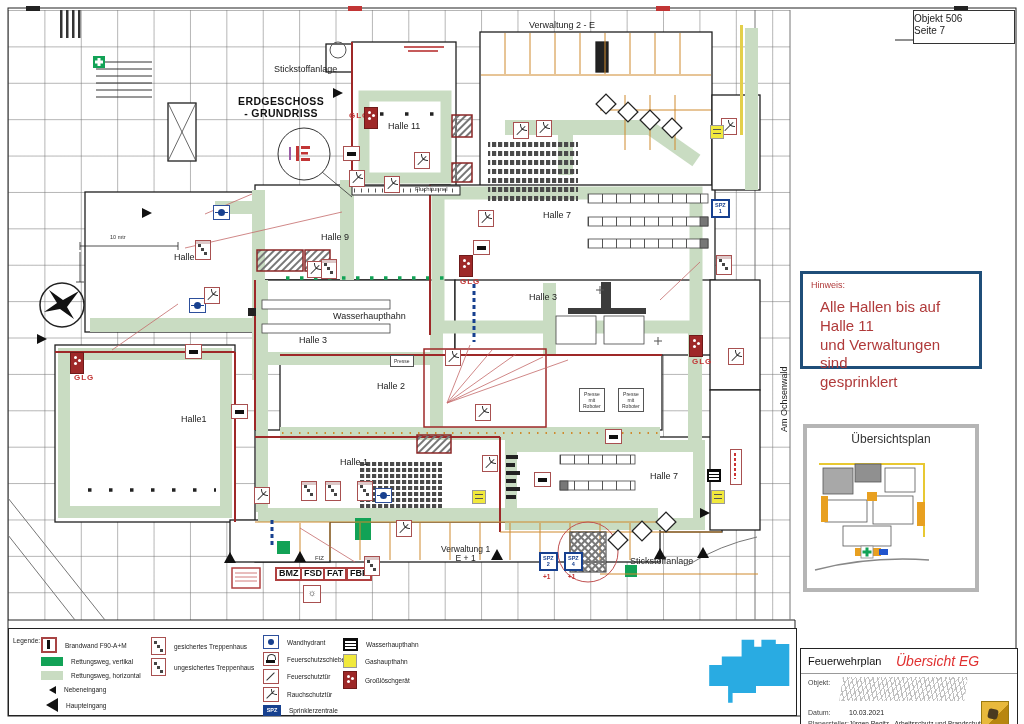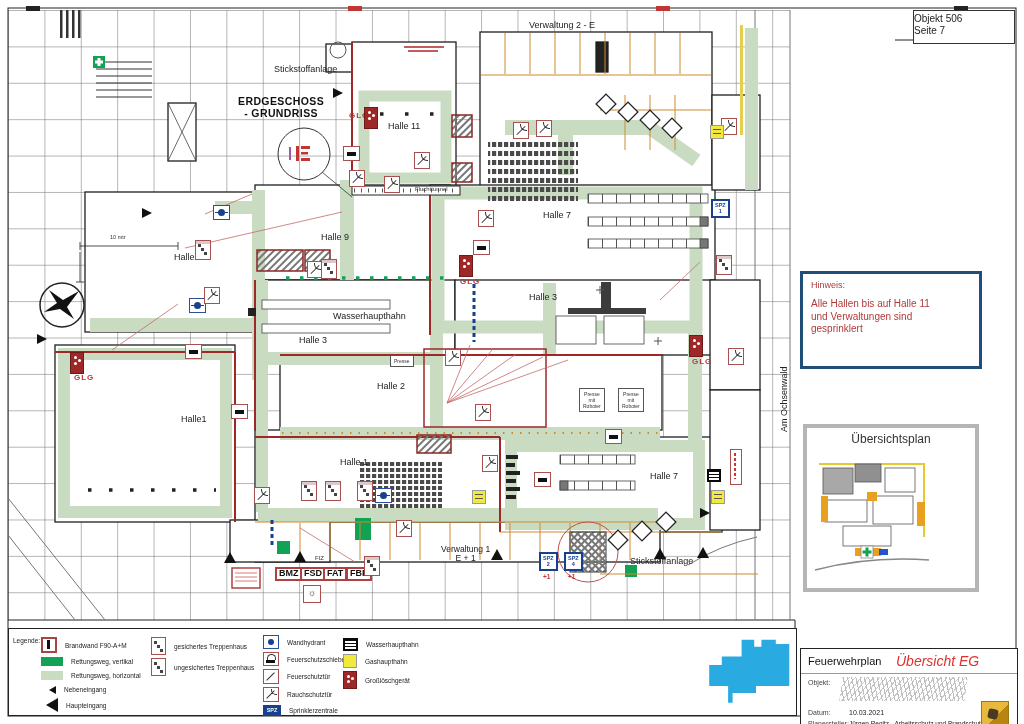--- a/index.html
+++ b/index.html
@@ -50,21 +50,21 @@
   .icon-water::before{content:'';position:absolute;left:2px;top:3px;width:10px;height:1.5px;background:#fff;box-shadow:0 3px 0 #fff,0 6px 0 #fff;}
   .icon-redvert{width:10px;height:34px;border:1.5px solid #a85050;background:#fff;}
   .icon-redvert::before{content:'';position:absolute;left:3px;top:3px;width:2px;height:26px;background:repeating-linear-gradient(#c33 0 3px,transparent 3px 5px);}
   .icon-lamp{width:16px;height:16px;border:1.5px solid #a85050;background:#fff;color:#333;font-size:10px;line-height:14px;text-align:center;}
   .icon-lamp::before{content:'☼';}
 
   
   #objekt-box{position:absolute;left:913px;top:10px;width:100px;height:28px;border:1px solid #333;background:#fff;z-index:4;font-size:10px;color:#222;padding:2px 0;line-height:1.2;}
   #hinweis-box{position:absolute;left:800px;top:271px;width:160px;height:80px;border:3px solid #1f4e79;background:#fff;z-index:4;padding:6px 8px;}
   #hinweis-box .h-title{color:#b03a3a;font-size:9px;margin-bottom:8px;}
-  #hinweis-box .h-body{color:#b03a3a;font-size:10px;white-space:pre-line;line-height:1.25;}
+  #hinweis-box .h-body{color:#b03a3a;font-size:15px;white-space:pre-line;line-height:1.25;margin-left:9px;}
 
   
   #inset{position:absolute;left:803px;top:424px;width:168px;height:160px;border:4px solid #b5b5b5;background:#fff;z-index:4;}
   #inset .inset-title{font-size:12px;color:#333;text-align:center;margin-top:4px;}
   #inset svg{position:absolute;left:2px;top:24px;}
 
   
   #legend-box{position:absolute;left:8px;top:628px;width:787px;height:86px;border:1px solid #222;background:#fff;z-index:4;}
   #legend-label{position:absolute;left:4px;top:8px;font-size:6.5px;color:#222;}
   .lgcol{position:absolute;display:flex;flex-direction:column;gap:3px;}

